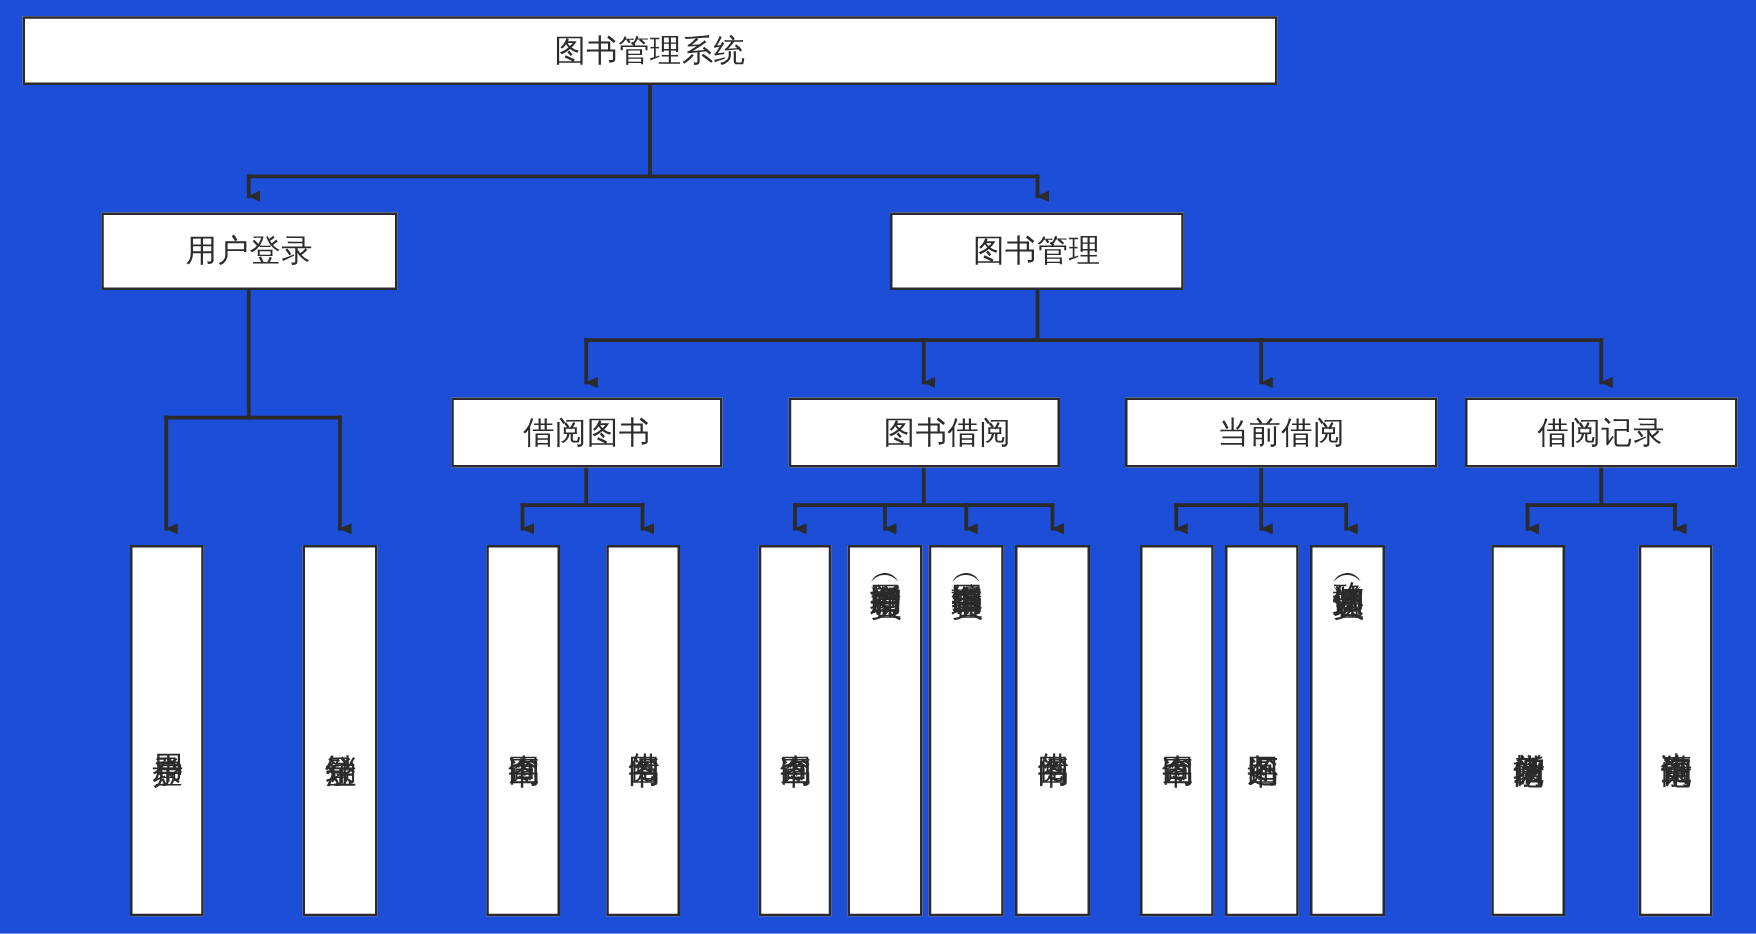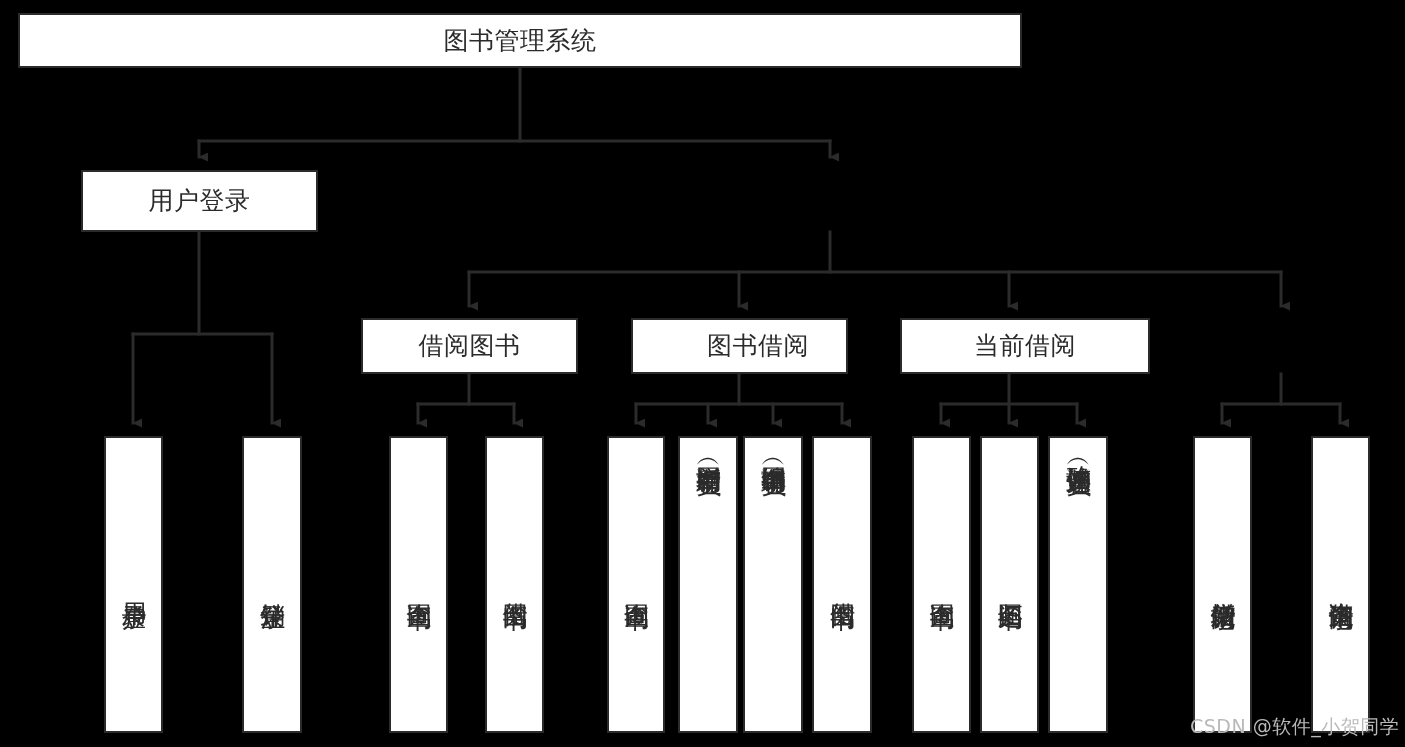--- a/index.html
+++ b/index.html
@@ -8,21 +8,21 @@
     padding: 0;
     background: #ffffff;
   }
   body {
     font-family: "DejaVu Sans", "Liberation Sans", sans-serif;
   }
   #diagram-root {
     position: relative;
     width: 1405px;
     height: 747px;
-    background: #000000;
+    background: #1d4ed8;
     overflow: hidden;
   }
   svg.connectors {
     position: absolute;
     left: 0;
     top: 0;
     width: 1405px;
     height: 747px;
     pointer-events: none;
   }
@@ -123,33 +123,39 @@
   </svg>
 
   <div class="node horizontal" style="left:18px; top:13px; width:1004px; height:55px;">
     <span class="node-label">图书管理系统</span>
   </div>
 
   <div class="node horizontal" style="left:81px; top:170px; width:237px; height:62px;">
     <span class="node-label">用户登录</span>
   </div>
 
+  <div class="node horizontal" style="left:712px; top:170px; width:235px; height:62px;">
+    <span class="node-label">图书管理</span>
+  </div>
 
   <div class="node horizontal" style="left:361px; top:318px; width:217px; height:56px;">
     <span class="node-label">借阅图书</span>
   </div>
 
   <div class="node horizontal" style="left:631px; top:318px; width:217px; height:56px;padding-left:37px;">
     <span class="node-label">图书借阅</span>
   </div>
 
   <div class="node horizontal" style="left:900px; top:318px; width:250px; height:56px;">
     <span class="node-label">当前借阅</span>
   </div>
 
+  <div class="node horizontal" style="left:1172px; top:318px; width:218px; height:56px;">
+    <span class="node-label">借阅记录</span>
+  </div>
 
   <div class="node vertical centered" style="left:104px; top:436px; width:59px; height:297px;">
     <span class="node-label">用户登录</span>
   </div>
 
   <div class="node vertical centered" style="left:242px; top:436px; width:60px; height:297px;">
     <span class="node-label">注销登录</span>
   </div>
 
   <div class="node vertical centered" style="left:389px; top:436px; width:59px; height:297px;">
@@ -189,15 +195,14 @@
   </div>
 
   <div class="node vertical centered" style="left:1193px; top:436px; width:59px; height:297px;">
     <span class="node-label">新增借阅记录</span>
   </div>
 
   <div class="node vertical centered" style="left:1311px; top:436px; width:59px; height:297px;">
     <span class="node-label">查询借阅记录</span>
   </div>
 
-  <div class="watermark" style="left:1190px; top:714px;">CSDN @软件_小贺同学</div>
 
 </div>
 
 </body></html>

